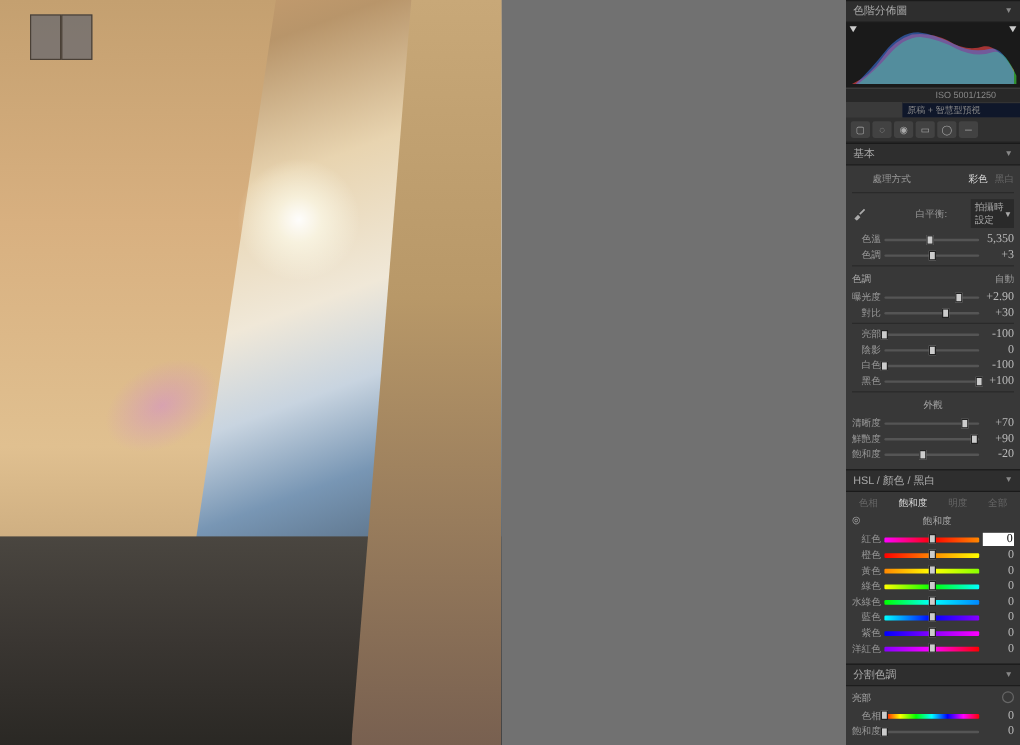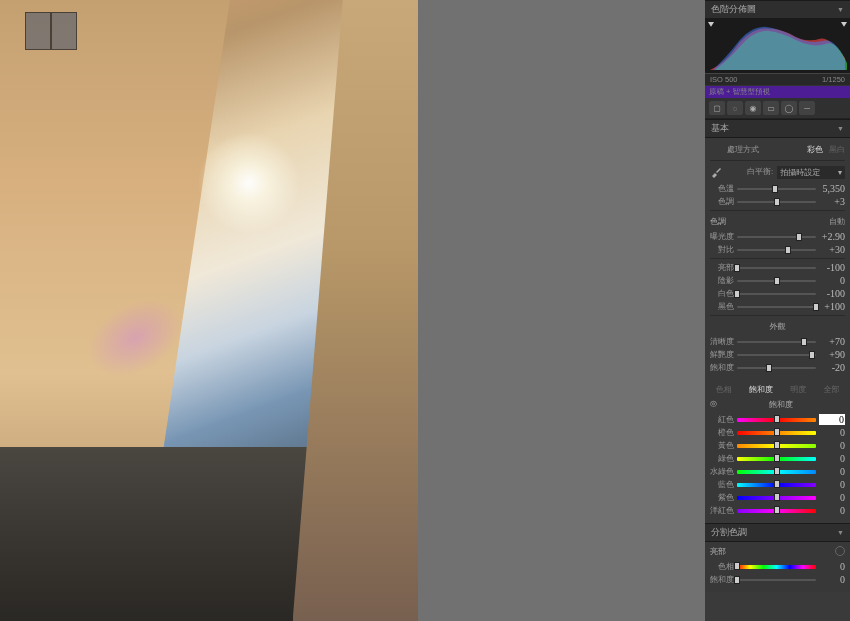--- a/index.html
+++ b/index.html
@@ -14,22 +14,22 @@
 .ground { position:absolute; bottom:0; left:0; right:0; height:28%; background:linear-gradient(180deg,#4a4640 0%,#3a3632 50%,#2a2824 100%); }
 .windows { position:absolute; left:6%; top:2%; width:18%; height:40%; }
 .win { width:26px; height:38px; background:rgba(80,90,110,0.6); border:1px solid rgba(60,50,40,0.8); margin-bottom:16px; display:inline-block; }
 
 .right { width:145px; background:#3a3a3a; display:flex; flex-direction:column; font-size:8.5px; }
 .panel-hdr { background:#2e2e2e; padding:2px 6px; display:flex; justify-content:space-between; align-items:center; border-top:1px solid #1a1a1a; border-bottom:1px solid #1a1a1a; cursor:pointer; }
 .panel-hdr .title { color:#aaa; font-size:9px; }
 .tri { font-size:7px; color:#888; }
 .histogram { height:55px; background:#1a1a1a; position:relative; border-bottom:1px solid #444; }
 .histo-svg { width:100%; height:100%; }
-.histo-info { display:flex; justify-content:space-between; padding:1px 5px; font-size:7.5px; color:#888; background:#282828; }
-.histo-sub { padding:1px 4px; font-size:7.5px; color:#888; background:#4c1d95; border-top:1px solid #333; }
+.histo-info { display:flex; justify-content:flex-end; padding:1px 20px; font-size:7.5px; color:#888; background:#282828; }
+.histo-sub { padding:1px 4px; font-size:7.5px; color:#888; background:#0f172a; border-top:1px solid #333;margin-left:47px; }
 .toolbar { display:flex; gap:2px; padding:3px 4px; background:#303030; border-bottom:1px solid #222; }
 .tbtn { width:16px; height:14px; background:#424242; border-radius:2px; display:flex; align-items:center; justify-content:center; font-size:8px; color:#aaa; cursor:pointer; }
 
 .section { background:#383838; }
 .section-body { padding:2px 5px 5px; }
 .row { display:flex; align-items:center; gap:3px; margin:2px 0; }
 .label { width:24px; font-size:8px; color:#999; text-align:right; flex-shrink:0; }
 .label-r { font-size:8px; color:#999; text-align:right;margin-left:17px; }
 .slider { flex:1; height:10px; position:relative; display:flex; align-items:center; }
 .track { height:2px; background:#555; width:100%; position:relative; border-radius:1px; }
@@ -44,21 +44,21 @@
 .track.hue-m { background:linear-gradient(90deg,#80f,#f0f,#f00); height:4px; }
 .handle { position:absolute; width:6px; height:8px; background:#ccc; border:1px solid #222; top:-3px; transform:translateX(-50%); }
 .val { width:26px; font-size:10px; color:#bbb; text-align:right; flex-shrink:0;font-family:Liberation Serif, serif; }
 .val.boxed { background:#fff; color:#000; padding:0 1px; }
 .subhdr { display:flex; justify-content:space-between; padding:2px 0; font-size:8px; color:#aaa; }
 .tabs { display:flex; gap:6px; font-size:8px; color:#666; padding:2px 0; }
 .tabs span { cursor:pointer; }
 .tabs span.active { color:#ddd; }
 .autobtn { color:#999; font-size:8px; cursor:pointer;text-align:center; }
 .eyedrop { width:16px; height:12px; display:flex; align-items:center; }
-.wb-row { display:flex; align-items:flex-start; gap:4px; padding:2px 0; }
+.wb-row { display:flex; align-items:center; gap:20px; padding:2px 0; }
 .dropdown { flex:1; background:#2a2a2a; padding:1px 3px; font-size:8px; color:#aaa; display:flex; justify-content:space-between; align-items:center; }
 .divider { height:1px; background:#2a2a2a; margin:3px 0; }
 .eye { width:10px; height:10px; border:1px solid #666; border-radius:50%; }
 </style>
 </head>
 <body>
 
 <div class="app">
   <div class="canvas">
     <div class="photo">
@@ -232,20 +232,24 @@
               <div class="track">
                 <div class="handle" style="left:40%"></div>
               </div>
             </div>
           <span class="val">-20</span>
         </div>
       </div>
     </div>
 
 
+    <div class="panel-hdr">
+      <span class="title">HSL / 顏色 / 黑白</span>
+      <span class="tri">▼</span>
+    </div>
     <div class="section">
       <div class="section-body">
         <div class="tabs" style="justify-content:space-around">
           <span>色相</span>
           <span class="active">飽和度</span>
           <span>明度</span>
           <span>全部</span>
         </div>
         <div class="subhdr">
           <span>◎</span>

